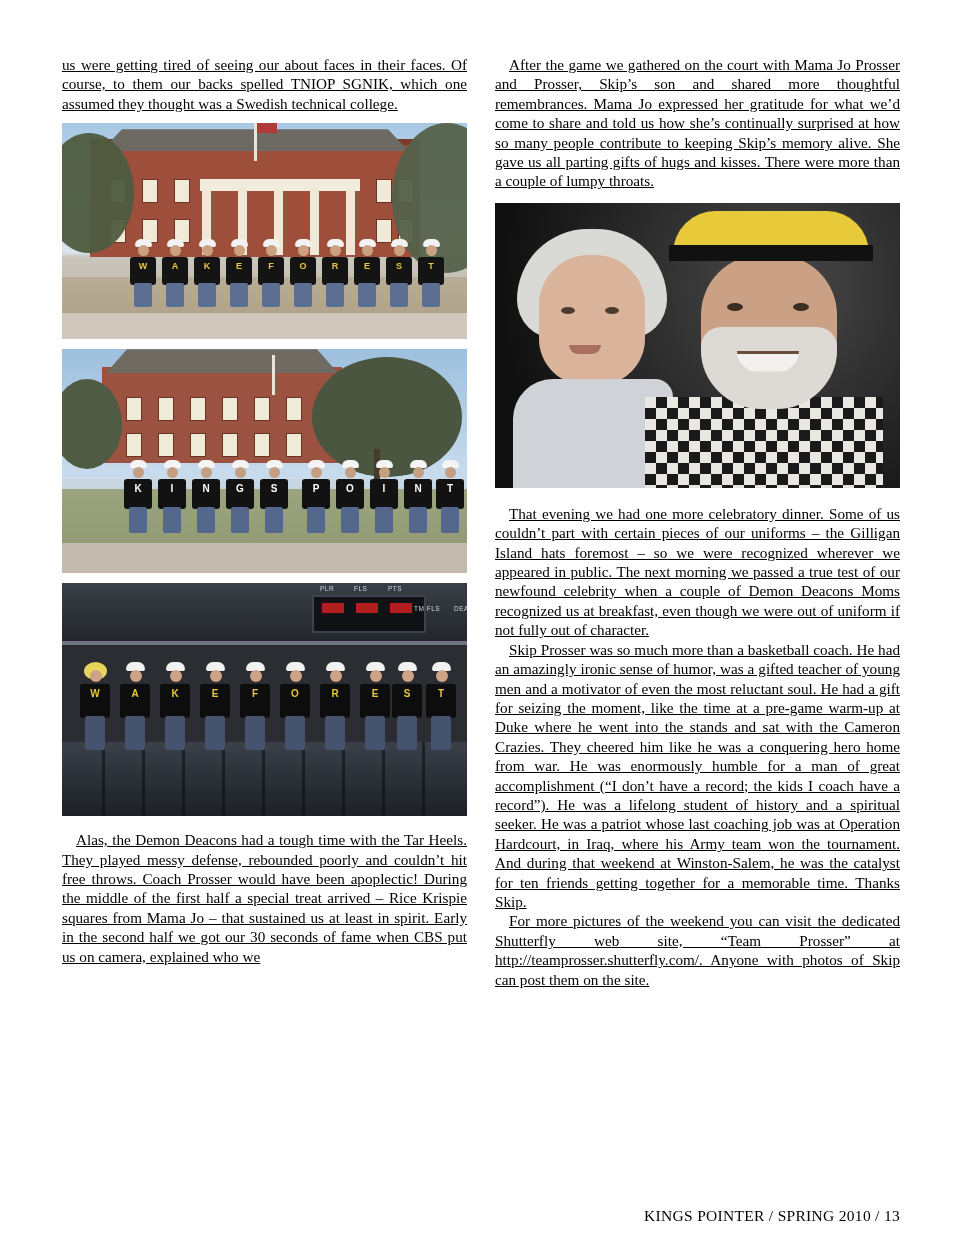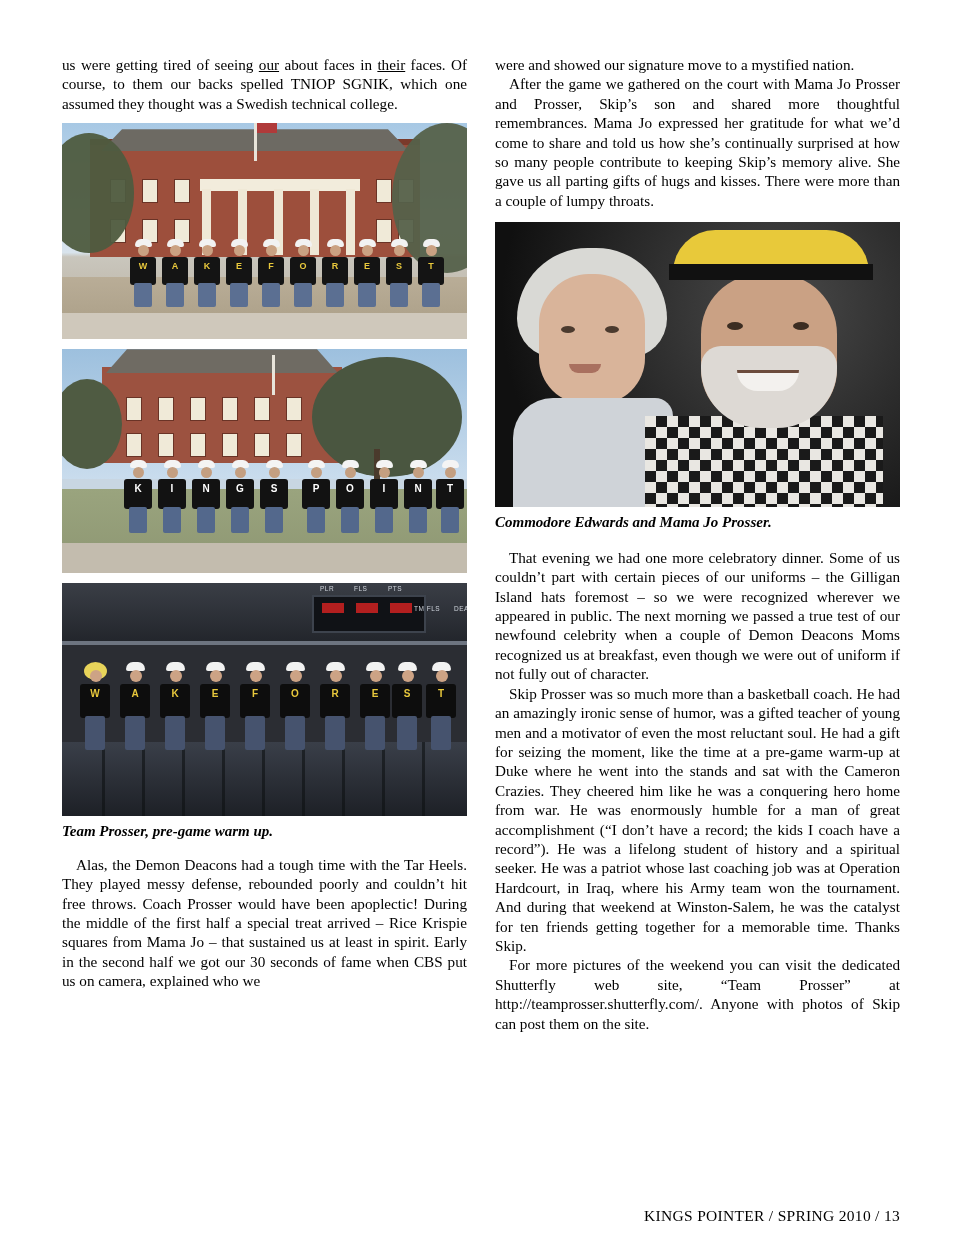--- a/index.html
+++ b/index.html
@@ -26,20 +26,21 @@
     position: absolute;
     left: 62px;
     top: 55px;
     width: 838px;
     height: 1140px;
   }
   .col {
     position: absolute;
     top: 0;
     width: 405px;
+    text-decoration: underline;
   }
   .col-left { left: 0; }
   .col-right { left: 433px; }
 
   p.body {
     margin: 0 0 0 0;
     font-size: 15.2px;
     line-height: 19.4px;
     text-align: justify;
     text-justify: inter-word;
@@ -448,29 +449,27 @@
               <span class="lg"></span>
             </div>
           <div class="p3-person" style="left:364px;">
               <span class="cap"></span>
               <span class="hd"></span>
               <span class="sh"></span>
               <span class="let">T</span>
               <span class="lg"></span>
             </div>
         </div>
-        <div class="caption">Team Prosser, pre-game warm up.</div>
       </div>
 
       <p class="body indent" style="margin-top:14px;">Alas, the Demon Deacons had a tough time with the Tar Heels. They played messy defense, rebounded poorly and couldn’t hit free throws. Coach Prosser would have been apoplectic! During the middle of the first half a special treat arrived – Rice Krispie squares from Mama Jo – that sustained us at least in spirit. Early in the second half we got our 30 seconds of fame when CBS put us on camera, explained who we</p>
     </div>
 
     <div class="col col-right">
 
-      <p class="body noindent">were and showed our signature move to a mystified nation.</p>
       <p class="body indent">After the game we gathered on the court with Mama Jo Prosser and Prosser, Skip’s son and shared more thoughtful remembrances. Mama Jo expressed her gratitude for what we’d come to share and told us how she’s continually surprised at how so many people contribute to keeping Skip’s memory alive. She gave us all parting gifts of hugs and kisses. There were more than a couple of lumpy throats.</p>
 
       <div class="figure" style="margin-top:12px;">
         <div class="photo photo4">
           <div class="p4-bg"></div>
           <div class="p4-woman">
             <div class="p4-hair"></div>
             <div class="p4-face">
               <div class="p4-eye" style="left:22px; top:52px;"></div>
               <div class="p4-eye" style="left:66px; top:52px;"></div>
@@ -483,21 +482,20 @@
             <div class="p4-mface">
               <div class="p4-meye" style="position:absolute; left:26px; top:48px;"></div>
               <div class="p4-meye" style="position:absolute; left:92px; top:48px;"></div>
             </div>
             <div class="p4-beard"></div>
             <div class="p4-msmile"></div>
             <div class="p4-hat"></div>
             <div class="p4-hatband"></div>
           </div>
         </div>
-        <div class="caption">Commodore Edwards and Mama Jo Prosser.</div>
       </div>
 
       <p class="body indent" style="margin-top:16px;">That evening we had one more celebratory dinner. Some of us couldn’t part with certain pieces of our uniforms – the Gilligan Island hats foremost – so we were recognized wherever we appeared in public. The next morning we passed a true test of our newfound celebrity when a couple of Demon Deacons Moms recognized us at breakfast, even though we were out of uniform if not fully out of character.</p>
       <p class="body indent">Skip Prosser was so much more than a basketball coach. He had an amazingly ironic sense of humor, was a gifted teacher of young men and a motivator of even the most reluctant soul. He had a gift for seizing the moment, like the time at a pre-game warm-up at Duke where he went into the stands and sat with the Cameron Crazies. They cheered him like he was a conquering hero home from war. He was enormously humble for a man of great accomplishment (“I don’t have a record; the kids I coach have a record”). He was a lifelong student of history and a spiritual seeker. He was a patriot whose last coaching job was at Operation Hardcourt, in Iraq, where his Army team won the tournament. And during that weekend at Winston-Salem, he was the catalyst for ten friends getting together for a memorable time. Thanks Skip.</p>
       <p class="body indent">For more pictures of the weekend you can visit the dedicated Shutterfly web site, “Team Prosser” at http://teamprosser.shutterfly.com/.  Anyone with photos of Skip can post them on the site.</p>
     </div>
   </div>
 
   <div class="footer">KINGS POINTER / SPRING 2010 / 13</div>
 </div>

